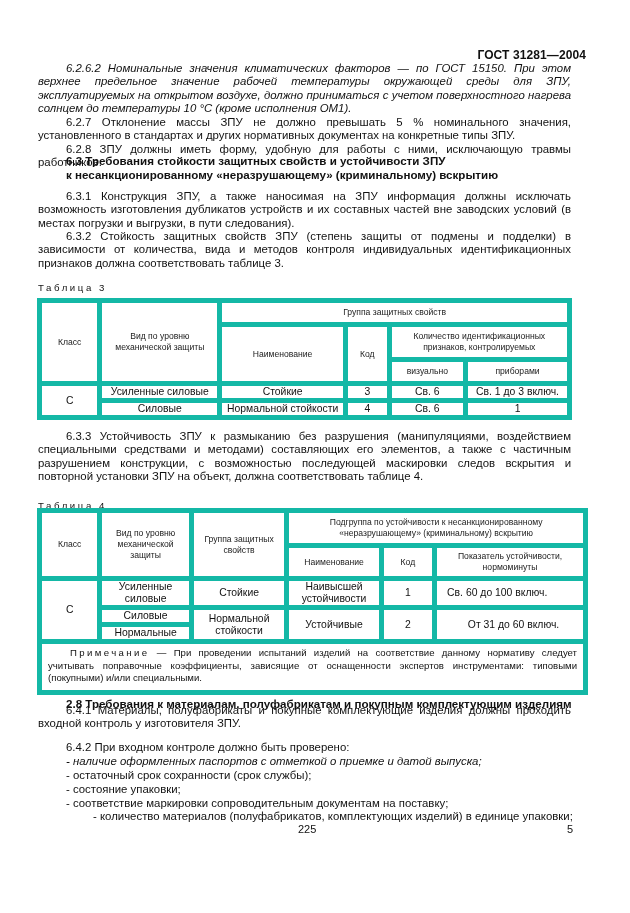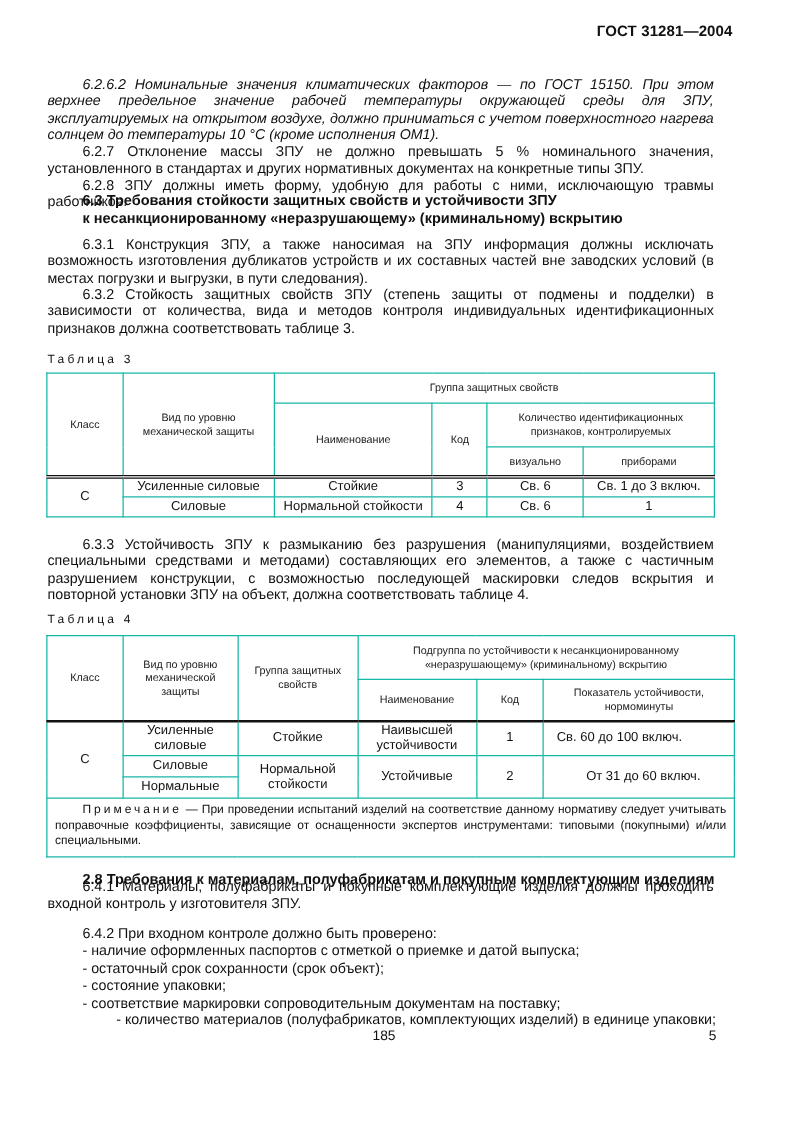--- a/index.html
+++ b/index.html
@@ -1,24 +1,24 @@
 <!DOCTYPE html>
 <html><head>
 <meta charset="utf-8">
 <style>
   html, body { margin: 0; padding: 0; background: #ffffff; }
   body { width: 630px; height: 913px; position: relative; overflow: hidden; color: #111; }
   .page { position: absolute; left: 0; top: 0; width: 630px; height: 913px; font-family: "Liberation Sans", sans-serif; }
-  .header-code { position: absolute; right: 44px; top: 18px; font-size: 12px; font-weight: bold; letter-spacing: 0.1px; }
+  .header-code { position: absolute; right: 44px; top: 48px; font-size: 12px; font-weight: bold; letter-spacing: 0.1px; }
   .para { position: absolute; left: 38px; width: 533px; font-size: 11.4px; line-height: 13.4px; text-align: justify; }
   .para .ind { display: inline-block; width: 28px; }
   .heading { position: absolute; left: 66px; width: 520px; font-size: 11.6px; font-weight: bold; line-height: 14px; }
   .tcap { position: absolute; left: 38px; font-size: 9.6px; letter-spacing: 2.6px; }
   table { position: absolute; border-collapse: collapse; font-family: "Liberation Sans", sans-serif; }
-  td { border: 1px solid #14b8a6; text-align: center; vertical-align: middle; padding: 0 3px; }
+  td { border: 5px solid #14b8a6; text-align: center; vertical-align: middle; padding: 0 3px; }
   .small { font-size: 8.6px; line-height: 11px; color: #222; }
   .body { font-size: 10.4px; line-height: 12px; }
   .dbl td.hb { border-bottom: 3px double #111; }
   .thick td.hb { border-bottom: 2.5px solid #111; }
   .note { text-align: justify; font-size: 9.6px; line-height: 12.5px; padding: 3px 6px 5px 6px; vertical-align: top; }
   .note .sp { letter-spacing: 2.4px; }
   .list-item { position: absolute; left: 66px; font-size: 11.4px; line-height: 13.4px; }
   .footer { position: absolute; top: 821px; font-size: 11px; }
 </style>
 </head>
@@ -79,21 +79,21 @@
       <td class="body">Нормальной стойкости</td>
       <td class="body">4</td>
       <td class="body">Св. 6</td>
       <td class="body">1</td>
     </tr>
   </tbody>
     </table>
 
   <div class="para" style="top:430px;"><span class="ind"></span><span>6.3.3 Устойчивость ЗПУ к размыканию без разрушения (манипуляциями, воздействием специальными средствами и методами) составляющих его элементов, а также с частичным разрушением конструкции, с возможностью последующей маскировки следов вскрытия и повторной установки ЗПУ на объект, должна соответствовать таблице 4.</span></div>
 
-  <div class="tcap" style="top:490px;">Таблица 4</div>
+  <div class="tcap" style="top:500px;">Таблица 4</div>
 
   <table class="thick" style="left:37px; top:508px; width:551px;">
     <colgroup>
       <col style="width:61px">
         <col style="width:92px">
         <col style="width:96px">
         <col style="width:95px">
         <col style="width:54px">
         <col style="width:153px">
     </colgroup>
@@ -131,22 +131,22 @@
       <td colspan="6" class="note"><span style="display:inline-block;width:22px;"></span><span class="sp">Примечание</span><span> — При проведении испытаний изделий на соответствие данному нормативу следует учитывать поправочные коэффициенты, зависящие от оснащенности экспертов инструментами: типовыми (покупными) и/или специальными.</span></td>
     </tr>
   </tbody>
     </table>
 
   <div class="heading" style="top:697px;">2.8 Требования к материалам, полуфабрикатам и покупным комплектующим изделиям</div>
 
   <div class="para" style="top:704px;"><span class="ind"></span><span>6.4.1 Материалы, полуфабрикаты и покупные комплектующие изделия должны проходить входной контроль у изготовителя ЗПУ.</span></div>
   <div class="para" style="top:741px;"><span class="ind"></span><span>6.4.2 При входном контроле должно быть проверено:</span></div>
 
-  <div class="list-item" style="top:755px;">- наличие оформленных паспортов с отметкой о приемке и датой выпуска;</div>
-  <div class="list-item" style="top:769px;">- остаточный срок сохранности (срок объект);</div>
+  <div class="list-item" style="top:755px;font-style:italic;">- наличие оформленных паспортов с отметкой о приемке и датой выпуска;</div>
+  <div class="list-item" style="top:769px;">- остаточный срок сохранности (срок службы);</div>
   <div class="list-item" style="top:783px;">- состояние упаковки;</div>
   <div class="list-item" style="top:797px;">- соответствие маркировки сопроводительным документам на поставку;</div>
   <div class="list-item" style="top:810px;margin-left:27px;">- количество материалов (полуфабрикатов, комплектующих изделий) в единице упаковки;</div>
 
-  <div class="footer" style="left:298px; top:823px;">185</div>
+  <div class="footer" style="left:298px; top:823px;">225</div>
   <div class="footer" style="left:567px; top:823px;">5</div>
 
 </div>
 
 </body></html>

